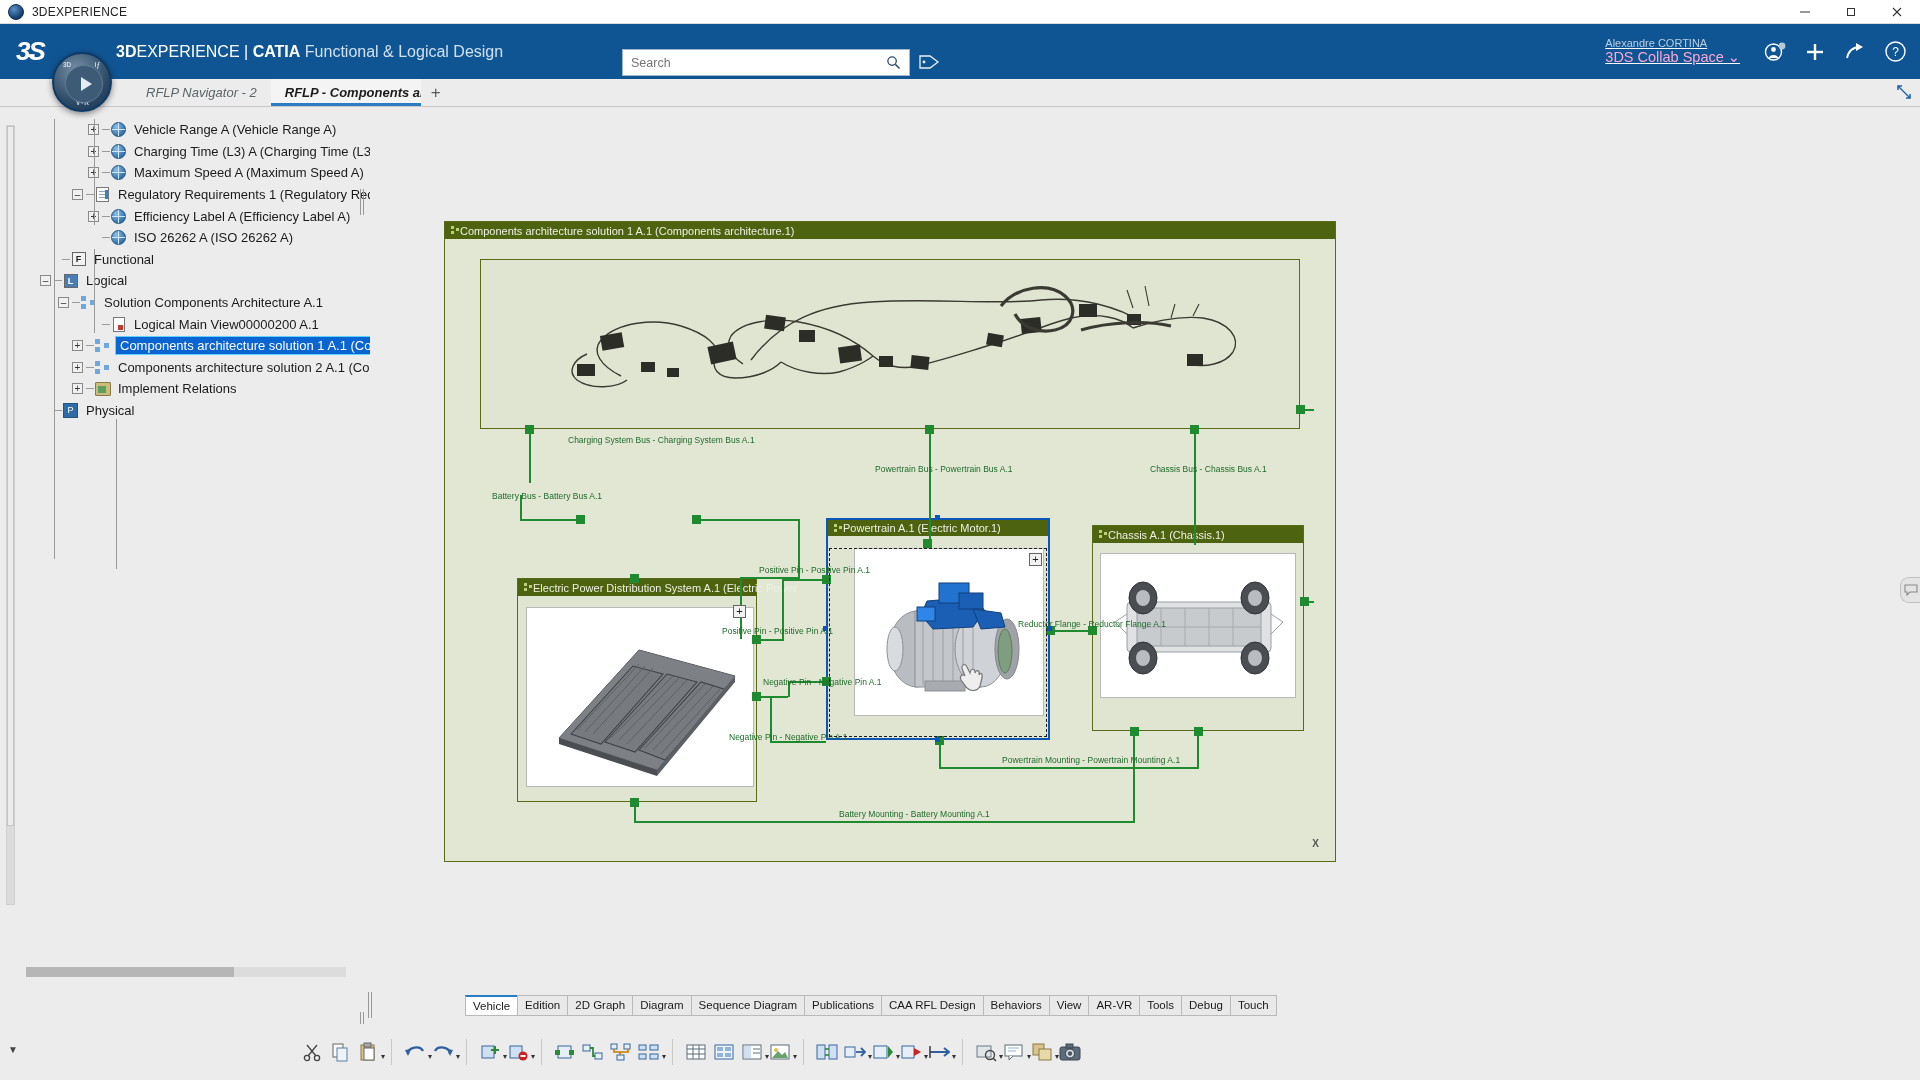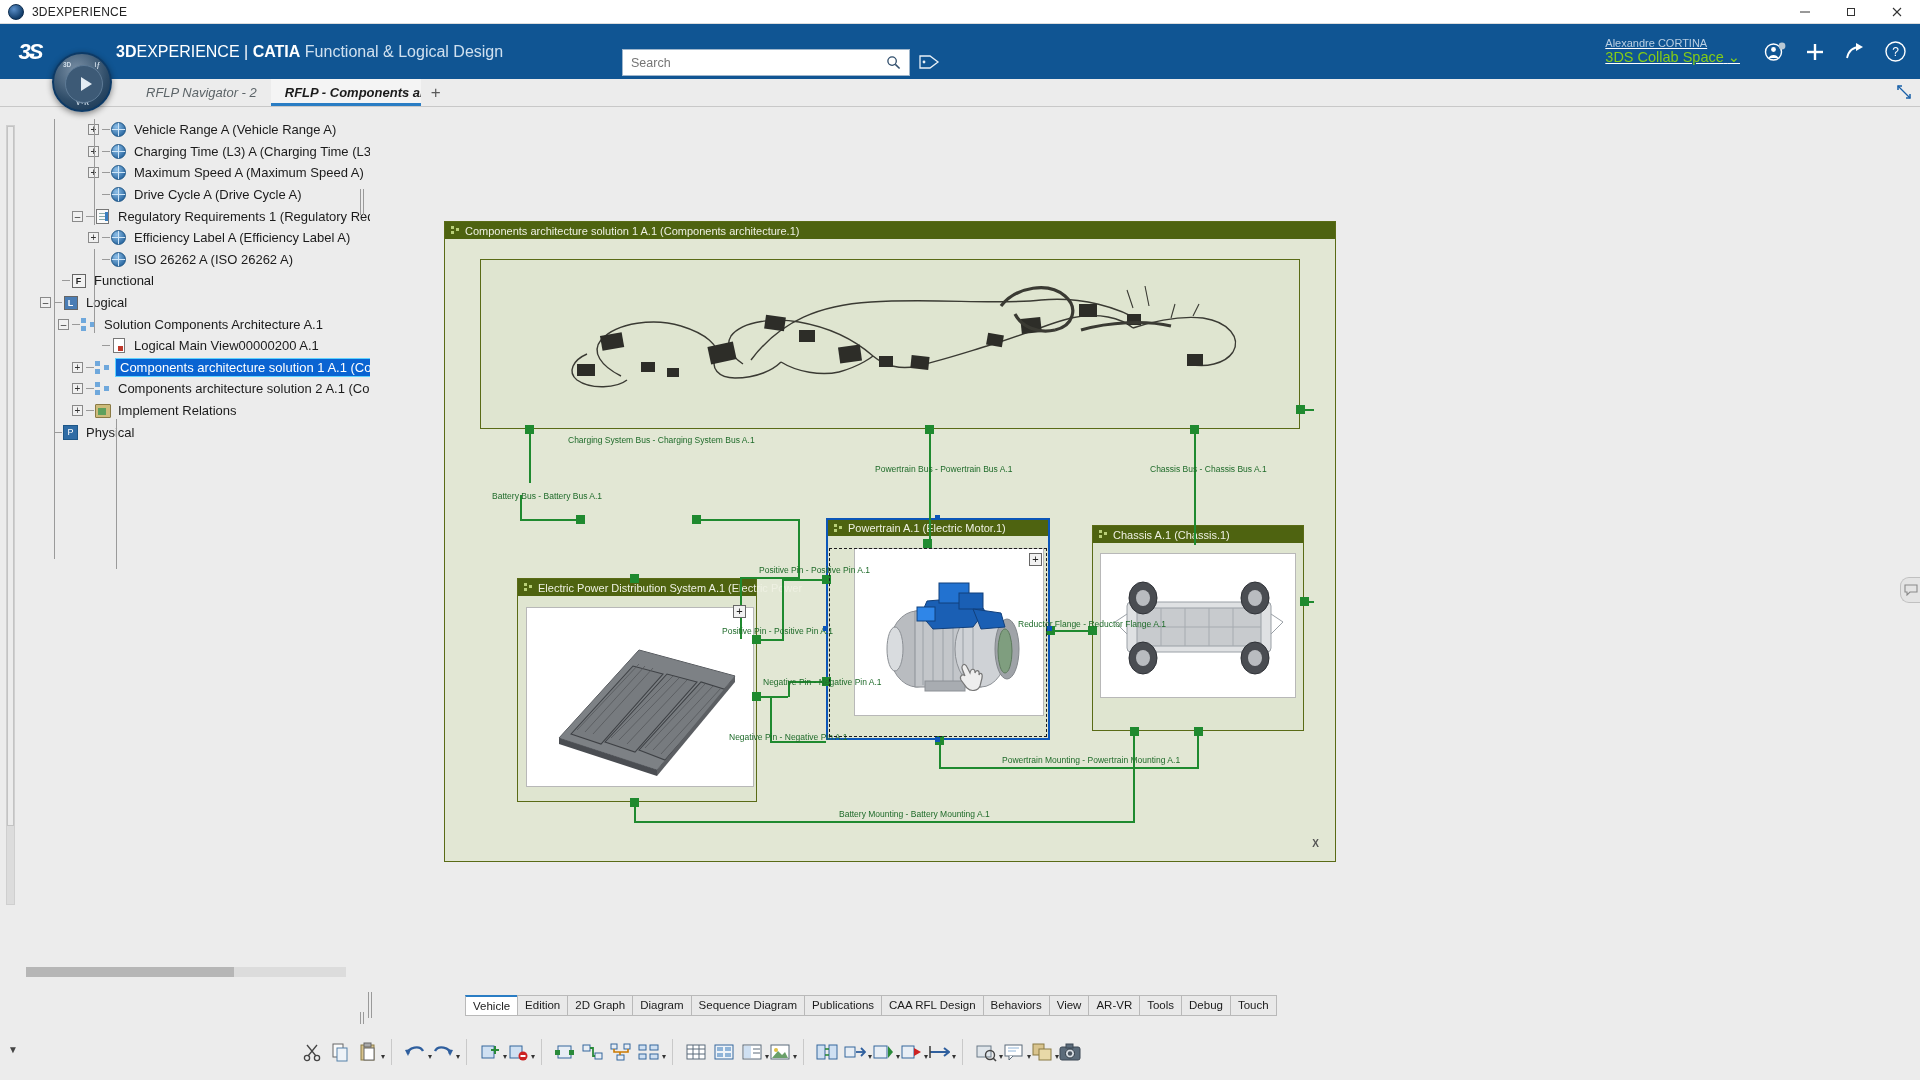--- a/index.html
+++ b/index.html
@@ -26,21 +26,21 @@
     justify-content: center; color: #333;
   }
 
   
   .hdr {
     height: 55px; background: #105593; display: flex; align-items: center;
     position: relative; color: #fff;
   }
   .hdr-3ds {
     width: 54px; height: 55px; display: flex; align-items: center;
-    justify-content: center; font-size: 22px; font-weight: bold;
+    justify-content: center; font-size: 26px; font-weight: bold;
     font-style: italic; letter-spacing: -2px; padding-left: 6px;
   }
   .compass {
     position: absolute; left: 52px; top: 28px; width: 60px; height: 60px;
     border-radius: 50%;
     background: radial-gradient(circle at 40% 30%, #7a90a6, #2e4c68 60%, #12304d);
     border: 2px solid #0d3a66; z-index: 40;
     box-shadow: 0 2px 6px rgba(0,0,0,.45);
   }
   .compass-inner {
@@ -76,21 +76,21 @@
   }
   .search-ico { padding-right: 8px; display: flex; color: #2f4d6b; }
   .tag-ico { position: absolute; left: 918px; top: 28px; color: #e8f0f7; }
 
   .hdr-right {
     position: absolute; right: 12px; top: 0; height: 55px;
     display: flex; align-items: center; gap: 14px;
   }
   .usr { text-align: left; line-height: 1.15; margin-right: 8px; text-decoration: underline; }
   .usr-name { font-size: 11px; color: #b9cfe3; }
-  .usr-space { font-size: 14.5px; color: #84cc16; }
+  .usr-space { font-size: 14.5px; color: #f9a8d4; }
   .ico-btn { display: flex; align-items: center; justify-content: center;
              color: #fff; width: 26px; height: 26px; }
 
   
   .tabs {
     height: 28px; background: #ececec; border-bottom: 1px solid #c8c8c8;
     display: flex; align-items: flex-end; position: relative;
   }
   .tab {
     padding: 0 14px; height: 27px; line-height: 27px; font-size: 13px;
@@ -204,21 +204,21 @@
   .canvas {
     position: absolute; left: 370px; top: 0; right: 0; height: 920px;
     background: #ececec; overflow: hidden;
   }
   .dgm-outer {
     position: absolute; left: 74px; top: 114px; width: 892px; height: 641px;
     background: #e2e7d4; border: 1px solid #5a6b16;
   }
   .blk-title {
     height: 17px; background: #4e6310; color: #eef0e2; font-size: 11px;
-    display: flex; align-items: center; padding-left: 6px; gap: 5px;
+    display: flex; align-items: center; padding-left: 6px; 
     white-space: nowrap;
   }
   .blk-title .dots { width: 9px; height: 9px; position: relative; flex: none; }
   .blk-title .dots i { position: absolute; width: 3px; height: 3px; background: #b9cf78; }
   .blk-title .dots i:nth-child(1) { left: 0; top: 0; }
   .blk-title .dots i:nth-child(2) { left: 0; top: 5px; }
   .blk-title .dots i:nth-child(3) { left: 5px; top: 2px; }
   .blk {
     position: absolute; background: #dfe5d0; border: 1px solid #5a6b16;
   }
@@ -420,29 +420,20 @@
           <span class="tlabel">Charging Time (L3) A (Charging Time (L3) A)</span>
         </div>
         <div class="trow">
           <span class="ind" style="width:64px"></span>
           <span class="pm">+</span>
           <span class="dash"></span>
           <span class="ico">
             <span class="ico-globe"></span>
           </span>
           <span class="tlabel">Maximum Speed A (Maximum Speed A)</span>
-        </div>
-        <div class="trow">
-          <span class="ind" style="width:64px"></span>
-          <span class="pm none"></span>
-          <span class="dash"></span>
-          <span class="ico">
-            <span class="ico-globe"></span>
-          </span>
-          <span class="tlabel">Drive Cycle A (Drive Cycle A)</span>
         </div>
         <div class="trow">
           <span class="ind" style="width:48px"></span>
           <span class="pm">–</span>
           <span class="dash"></span>
           <span class="ico">
             <span class="ico-doc">
               <i class="ln" style="top:3px"></i>
               <i class="ln" style="top:6px"></i>
               <i class="ln" style="top:9px"></i>

